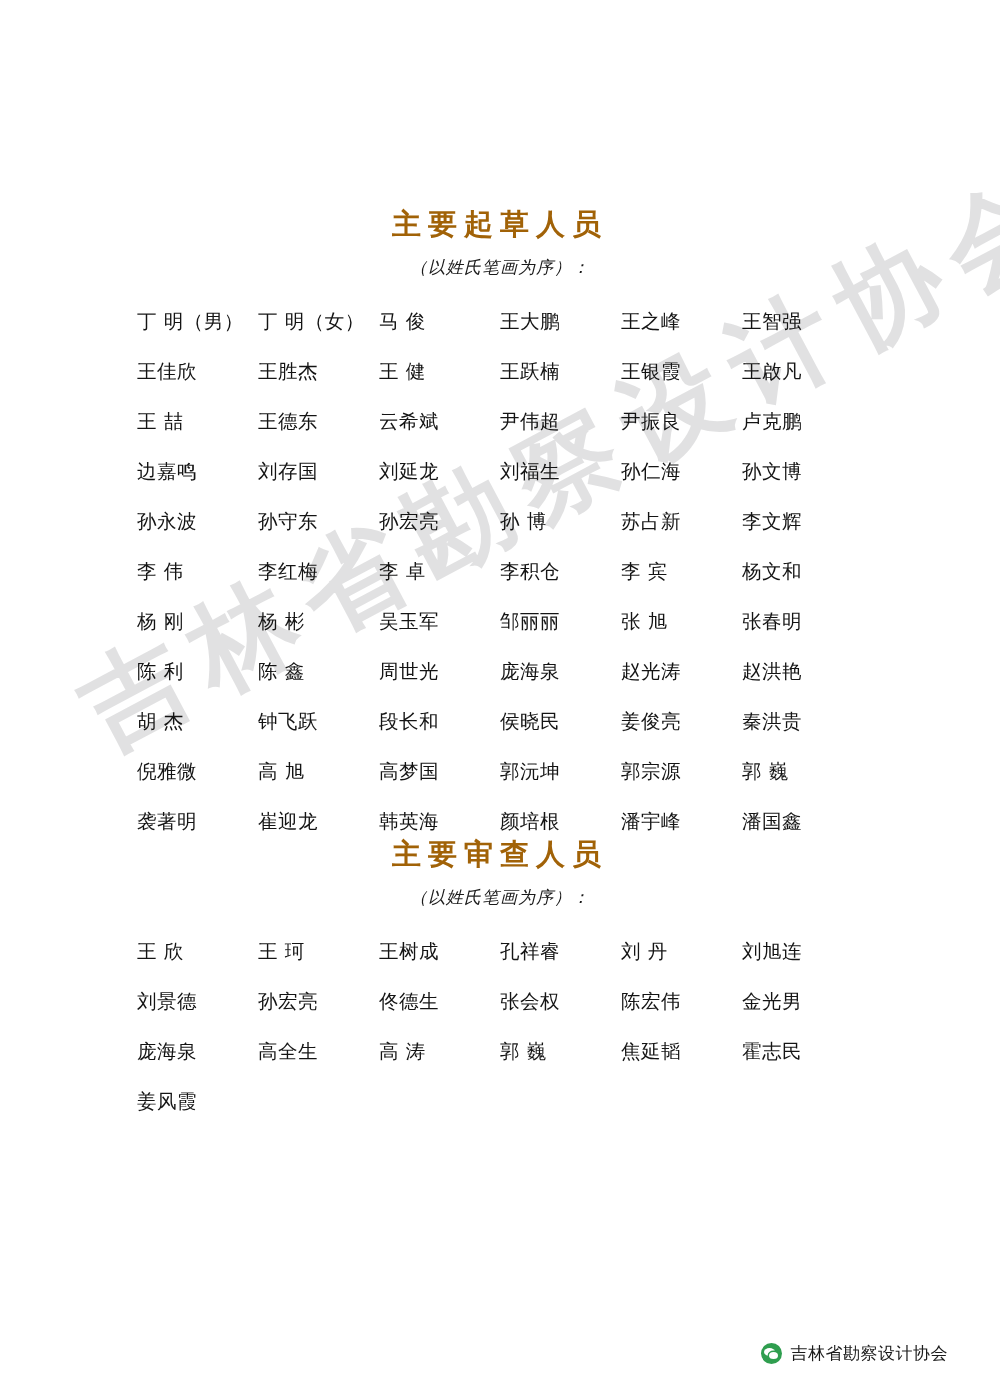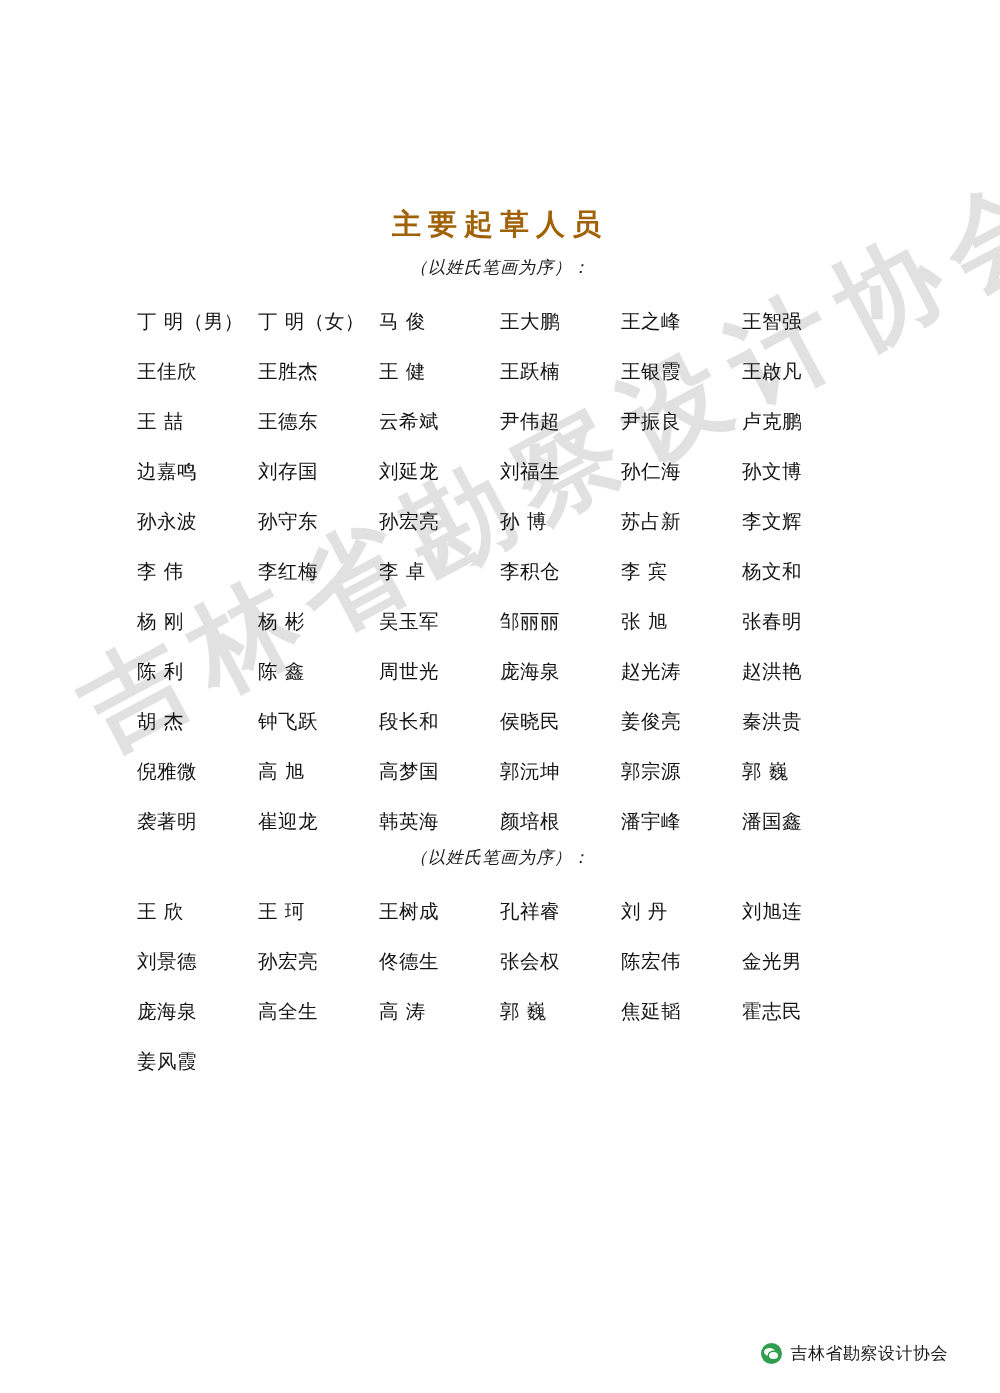--- a/index.html
+++ b/index.html
@@ -218,20 +218,21 @@
       <div class="name-cell">袭著明</div>
       <div class="name-cell">崔迎龙</div>
       <div class="name-cell">韩英海</div>
       <div class="name-cell">颜培根</div>
       <div class="name-cell">潘宇峰</div>
       <div class="name-cell">潘国鑫</div>
     </div>
   </div>
 
   <div class="section" id="section-reviewers">
+    <div class="section-title">主要审查人员</div>
     <div class="section-subtitle">（以姓氏笔画为序）：</div>
     <div class="name-grid">
       <div class="name-cell">王 欣</div>
       <div class="name-cell">王 珂</div>
       <div class="name-cell">王树成</div>
       <div class="name-cell">孔祥睿</div>
       <div class="name-cell">刘 丹</div>
       <div class="name-cell">刘旭连</div>
 
       <div class="name-cell">刘景德</div>

